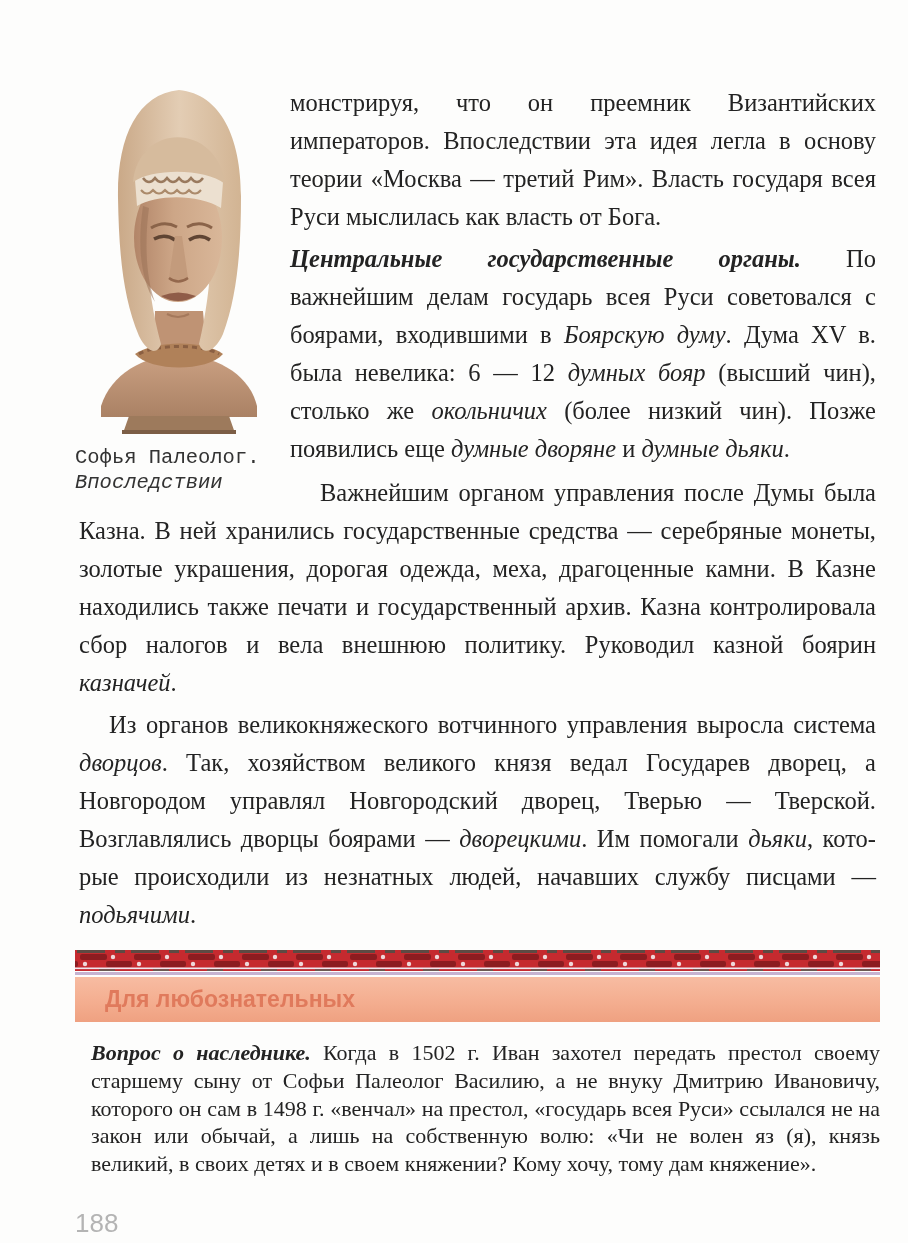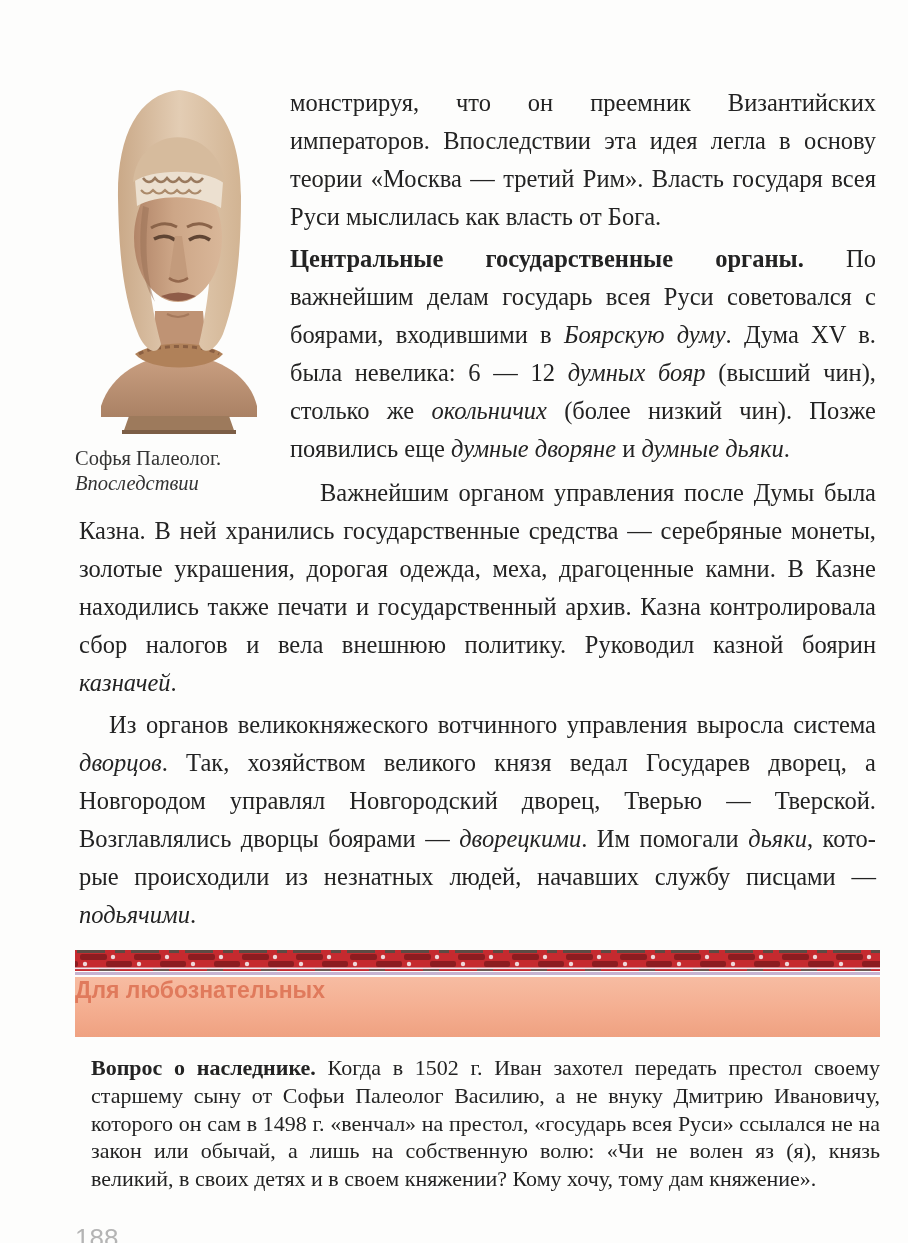--- a/index.html
+++ b/index.html
@@ -12,41 +12,42 @@
   .page{
     box-sizing:border-box;
     width:908px;height:1243px;
     padding:80px 28px 0 75px;
   }
   .content{width:805px;}
   figure.bust{
     float:left;
     width:168px;
     margin:2px 27px 6px 20px;
+    font-family:Liberation Mono, monospace;
   }
   figure.bust svg{display:block;}
   figcaption{
     margin:12px 0 0 -20px;
     font-size:20.5px;line-height:24.5px;color:#333;
   }
   p.body{
     font-size:24.5px;line-height:38px;
     text-align:justify;margin:4px;
   }
   .p-indent{text-indent:30px;}
-  .b{font-weight:bold;}
+  .b{font-weight:bold;font-style:italic;}
   .i{font-style:italic;}
   .banner{clear:both;margin-top:16px;}
   .orn{display:block;}
   .lav{height:3px;background:#c6b3d0;margin-top:1px;}
   .band{
-    height:60px;margin-top:2px;
+    height:45px;margin-top:2px;
     background:linear-gradient(180deg,#f7bca2 0%,#f4ae90 55%,#efa181 100%);
-    display:flex;align-items:flex-start;
-    box-sizing:border-box;
+    display:flex;align-items:center;
+    box-sizing:border-box;padding-left:30px;
   }
   .band .band-title{
     font-family:"Liberation Sans",sans-serif;
     font-weight:700;font-size:23px;color:#e07a5c;
   }
   p.note{
     font-size:22px;line-height:27.8px;
     text-align:justify;margin:17px 0 0 16px;
   }
   .pageno{

